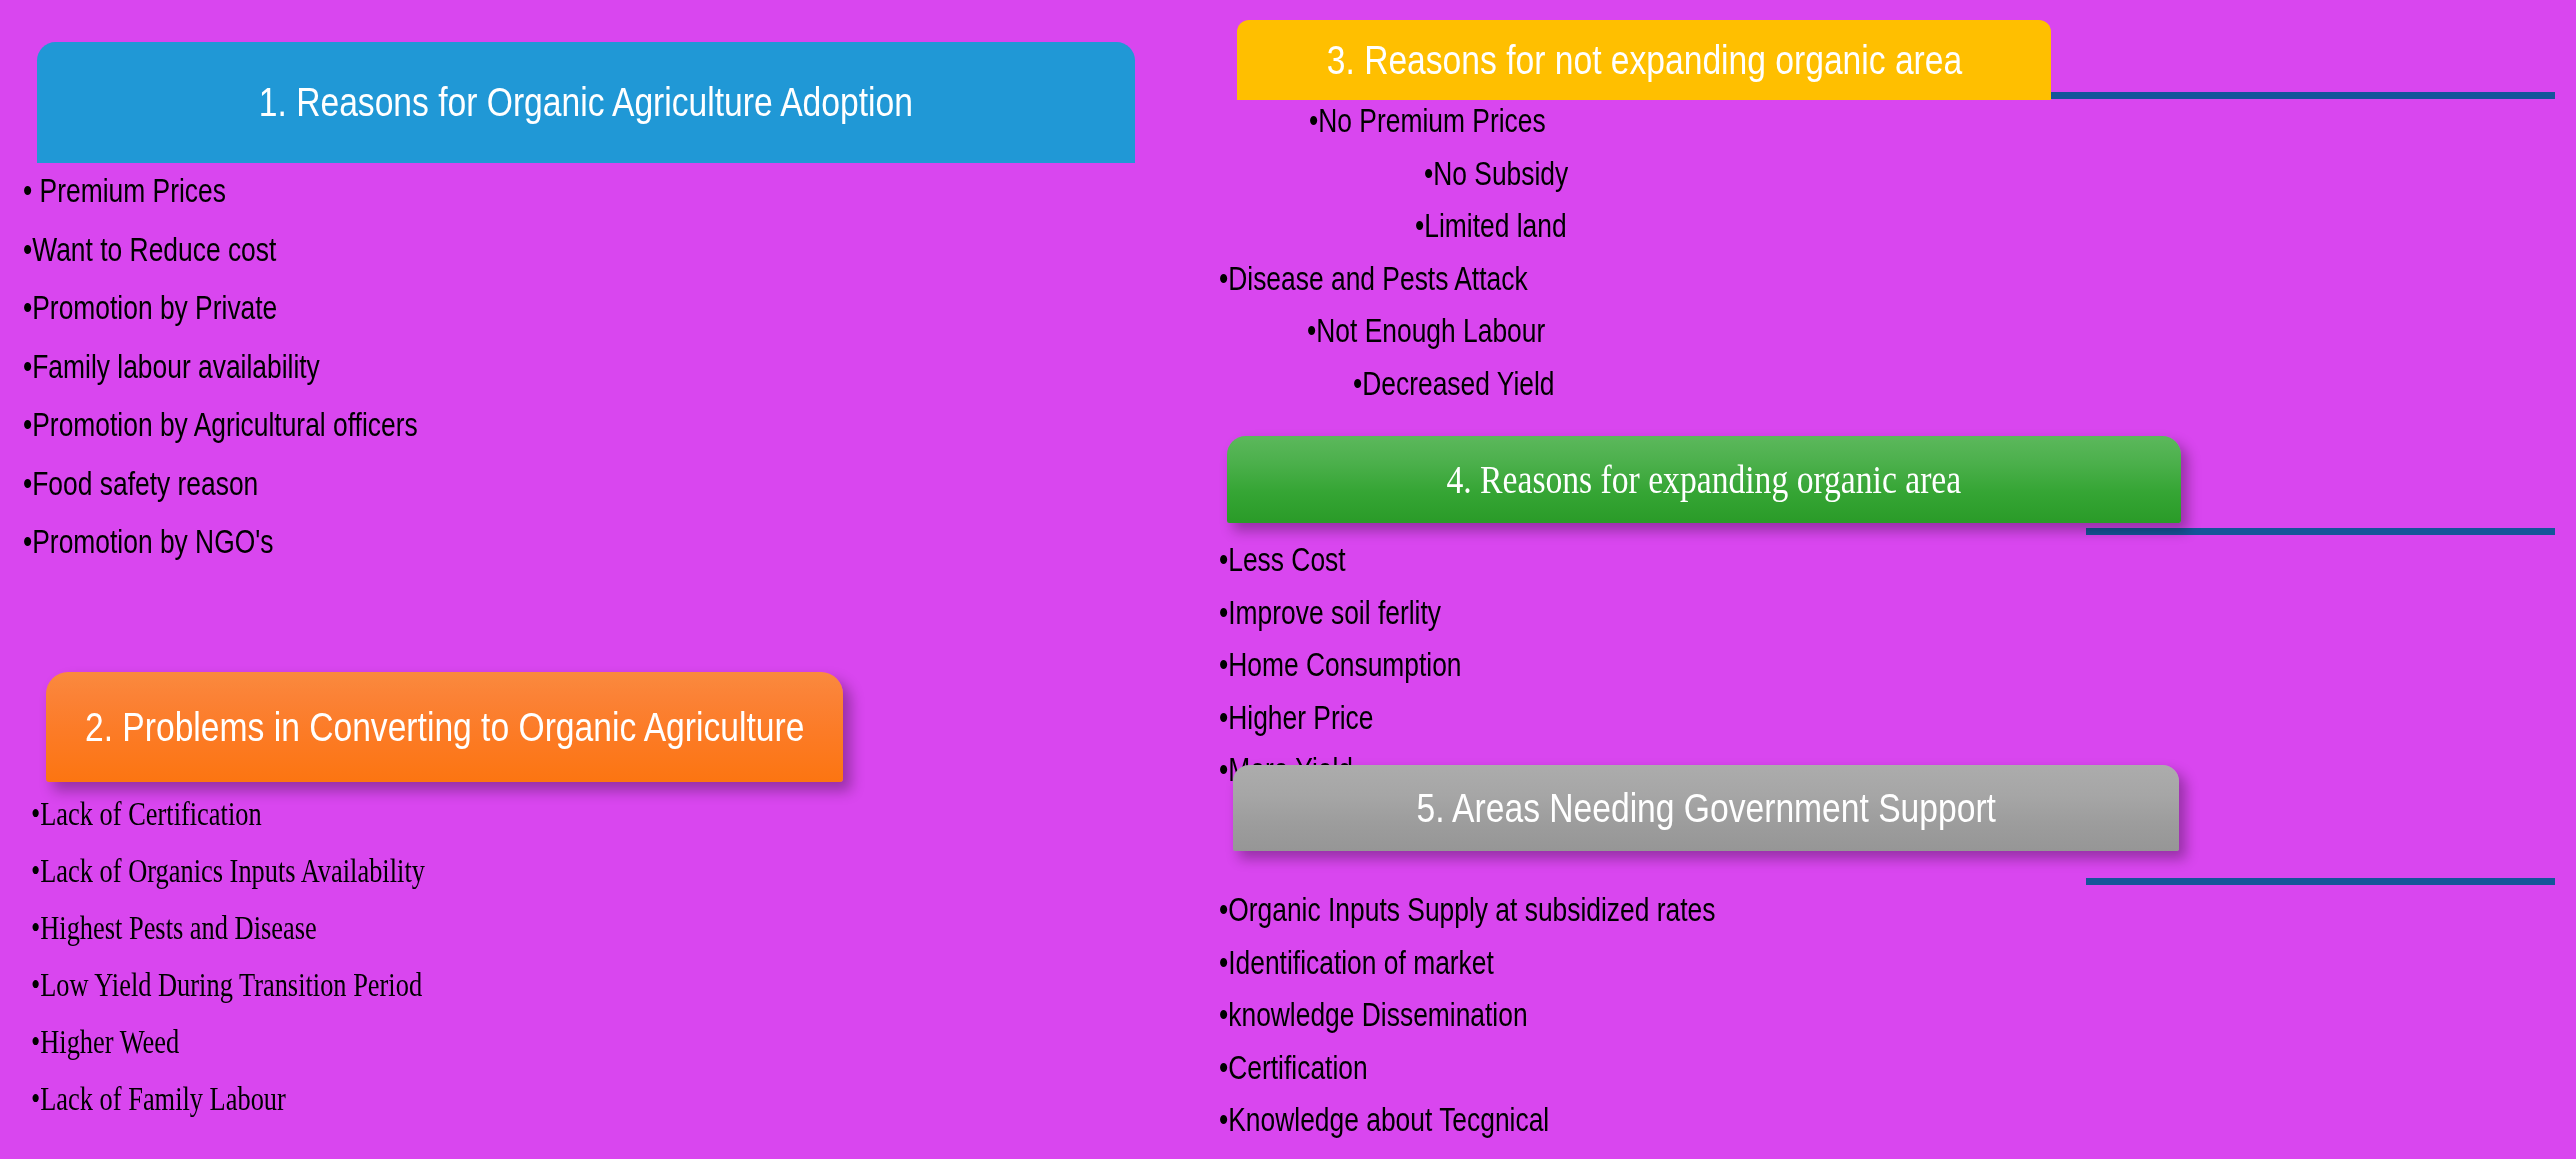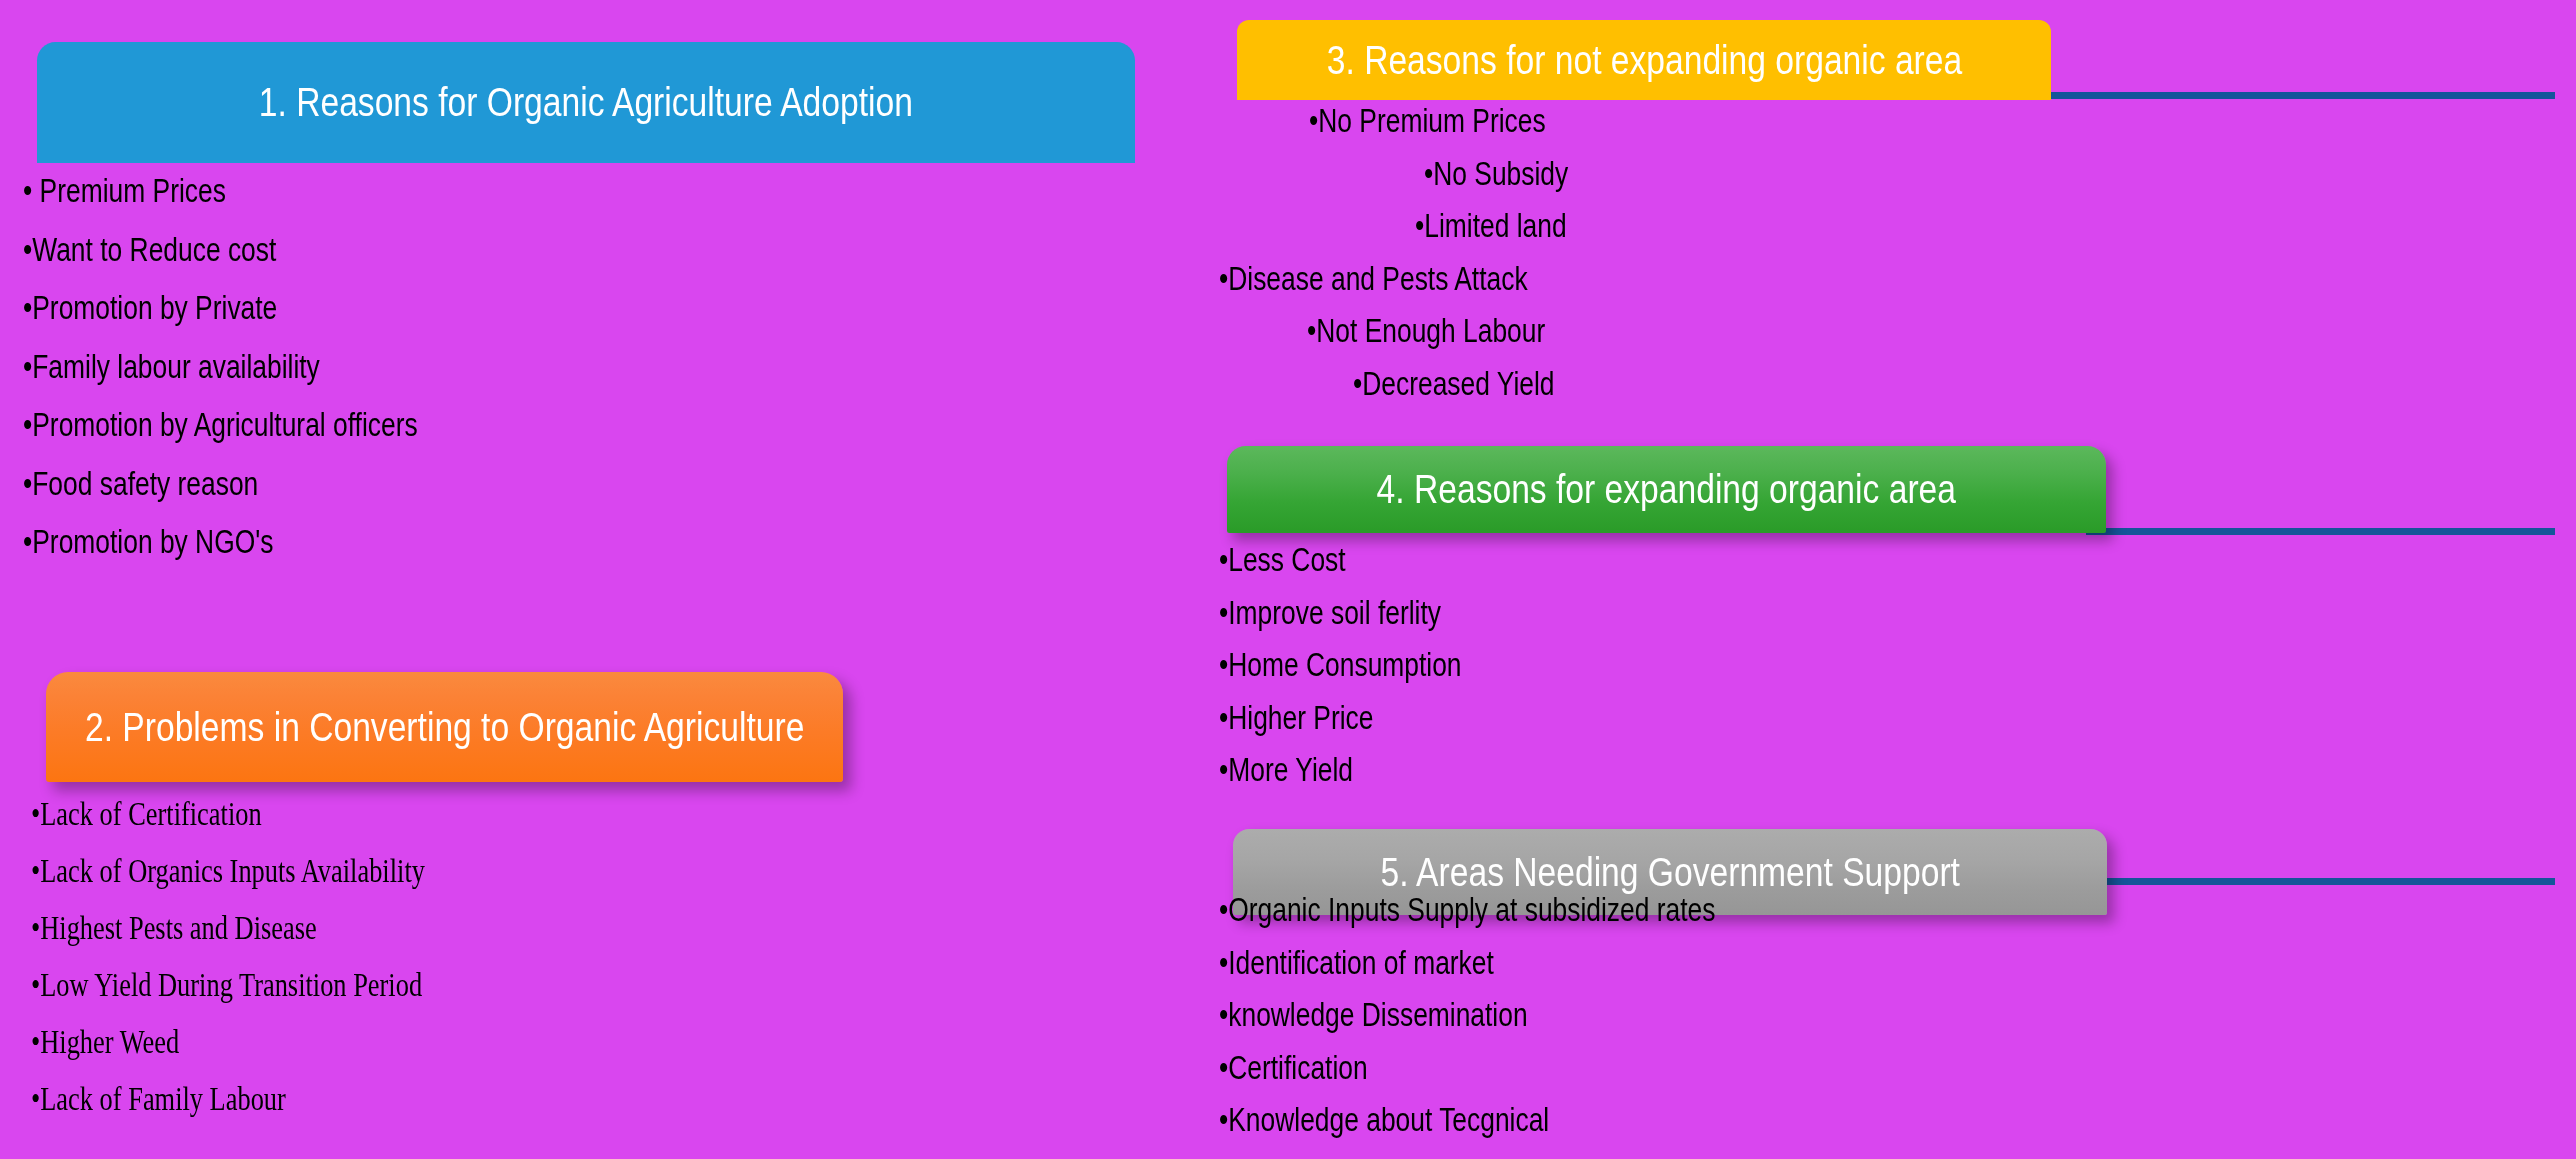--- a/index.html
+++ b/index.html
@@ -37,27 +37,28 @@
     background:linear-gradient(180deg,#FA8A3E 0%,#FB8236 22%,#FC7B26 55%,#FC7511 100%);
     border-radius:22px 22px 3.3px 3.3px;
     box-shadow: 7.6px 8.7px 14px rgba(0,0,0,0.30);
   }
   #box-3 {
     left:1237px; top:20px; width:814px; height:80px;
     background:#FFBF00;
     border-radius:12px 12px 0 0;
   }
   #box-4 {
-    left:1227px; top:446px; width:879px; height:87px;
+    left:1227px; top:436px; width:954px; height:87px;
     background:linear-gradient(180deg,#5CB85C 0%,#4CB04C 30%,#35A534 65%,#2A9B28 100%);
     border-radius:18.5px 18.5px 2.2px 2.2px;
     box-shadow: 6.5px 7.6px 13px rgba(0,0,0,0.30);
+    font-family: Liberation Serif, serif;
   }
   #box-5 {
-    left:1233px; top:829px; width:874px; height:86px;
+    left:1233px; top:765px; width:946px; height:86px;
     background:linear-gradient(180deg,#ACACAC 0%,#A6A6A6 35%,#9C9C9C 70%,#969696 100%);
     border-radius:16.3px 16.3px 2.2px 2.2px;
     box-shadow: 6.5px 7.6px 13px rgba(0,0,0,0.30);
   }
 
   
   .rule { position:absolute; background:#15559A; height:7px; }
   #rule-3 { left:2051px; top:92px;  width:504px; }
   #rule-4 { left:2106px; top:528px;  width:449px; }
   #rule-5 { left:2107px; top:878px; width:448px; }

